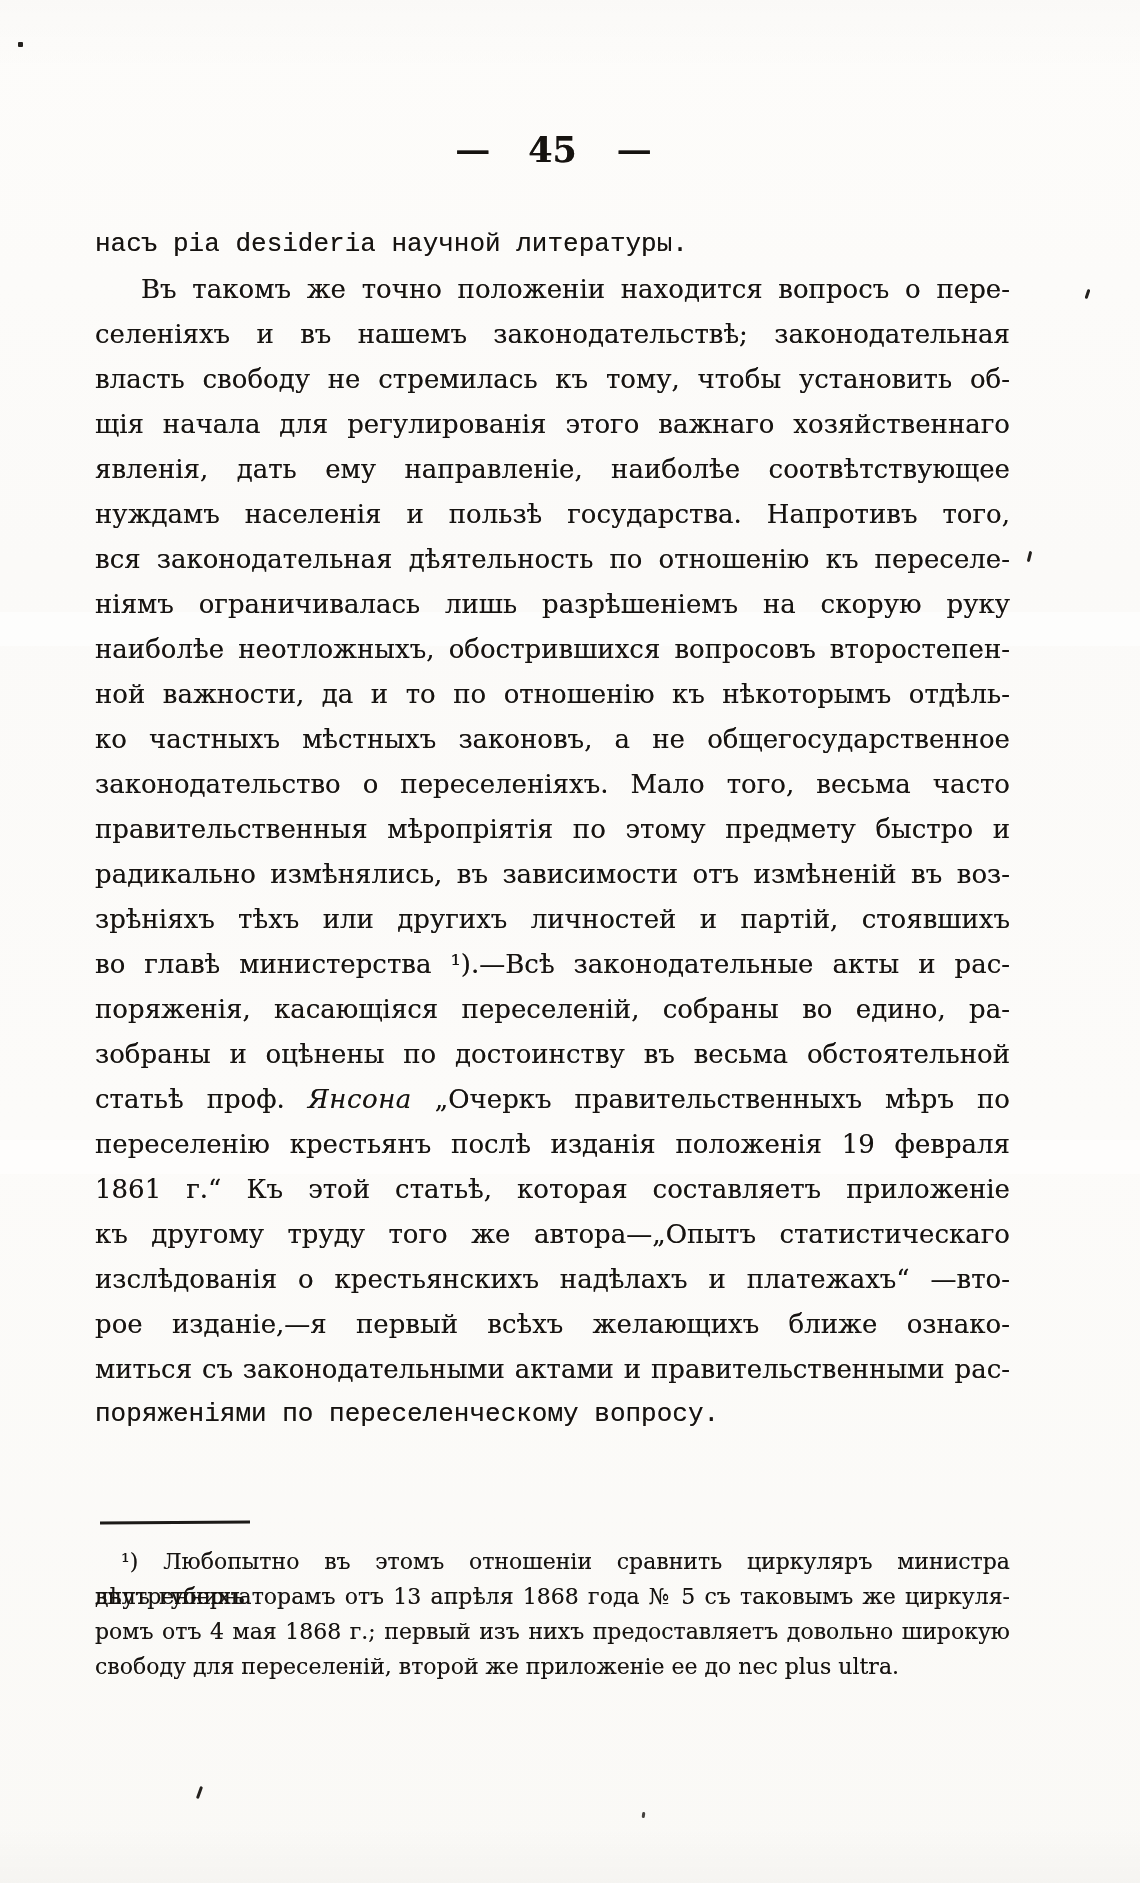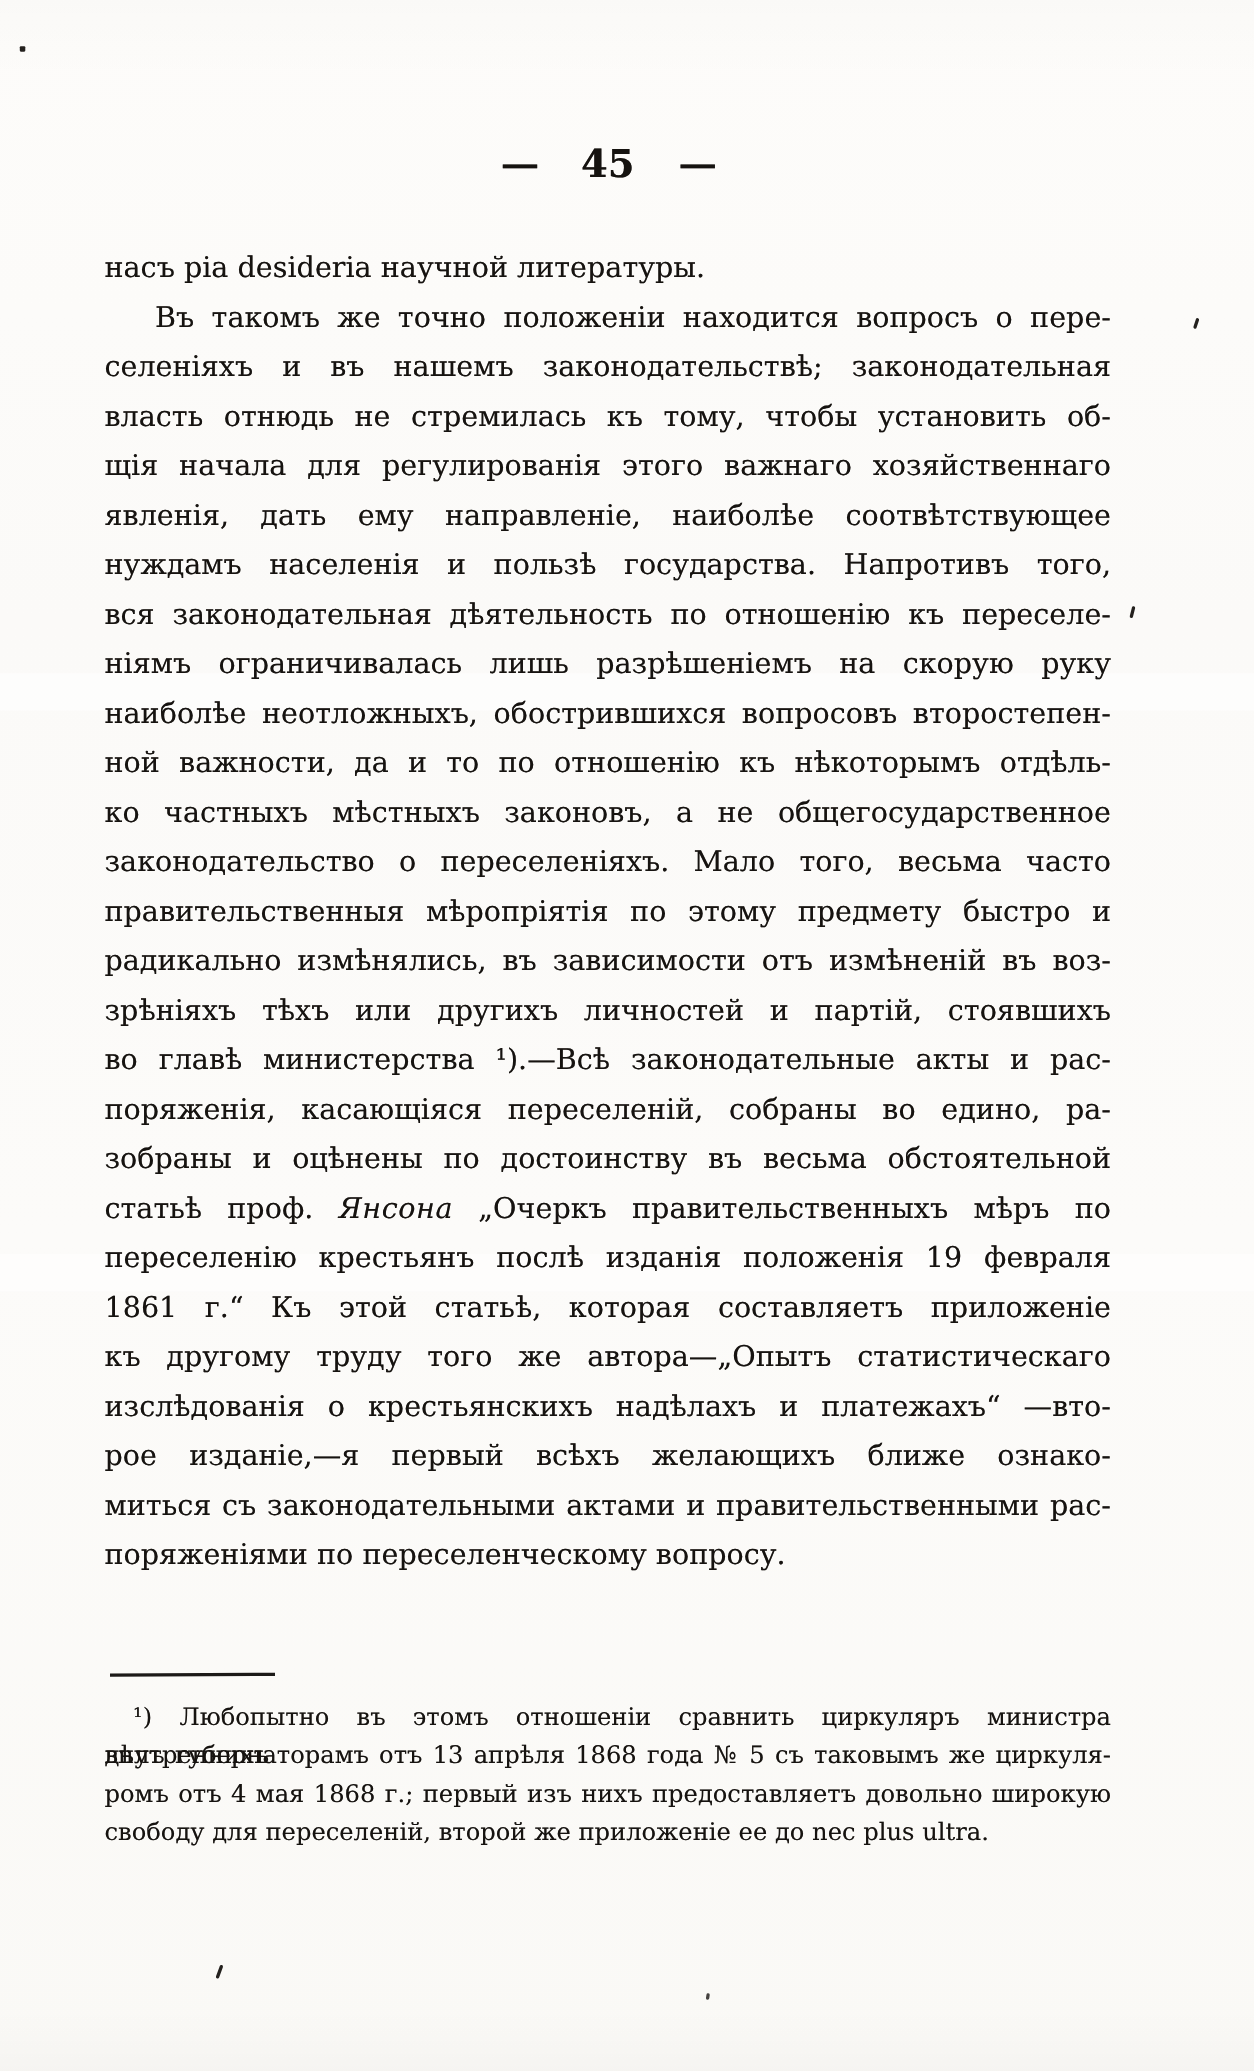--- a/index.html
+++ b/index.html
@@ -29,21 +29,21 @@
   .body-text{
     position:absolute;left:95px;top:222px;width:915px;
     font-size:26px;line-height:45px;
     text-shadow:0 0 0.5px rgba(20,16,12,.55);
   }
   .tl{
     text-align:justify;
     text-align-last:justify;
     height:45px;overflow:visible;white-space:normal;
   }
-  .tl.pend{text-align-last:left;}
+  .tl.pend{text-align-last:left;font-family:Liberation Mono, monospace;}
   .tl.indent{text-indent:46px;}
   .tl em{font-style:italic;letter-spacing:.5px;}
 
   .fn-rule{
     position:absolute;left:100px;top:1521px;width:150px;height:3px;
     background:#1c1a18;transform:rotate(-0.3deg);
   }
   .footnote{
     position:absolute;left:95px;top:1544px;width:915px;
     font-size:22px;line-height:35px;
@@ -74,21 +74,21 @@
   <div class="header">
     <span class="dash">—</span>
     <span class="num">45</span>
     <span class="dash">—</span>
   </div>
 
   <div class="body-text">
     <div class="tl pend">насъ pia desideria научной литературы.</div>
     <div class="tl indent">Въ такомъ же точно положеніи находится вопросъ о пере-</div>
     <div class="tl">селеніяхъ и въ нашемъ законодательствѣ; законодательная</div>
-    <div class="tl">власть отнюдь не стремилась къ тому, чтобы установить об-</div>
+    <div class="tl">власть свободу не стремилась къ тому, чтобы установить об-</div>
     <div class="tl">щія начала для регулированія этого важнаго хозяйственнаго</div>
     <div class="tl">явленія, дать ему направленіе, наиболѣе соотвѣтствующее</div>
     <div class="tl">нуждамъ населенія и пользѣ государства. Напротивъ того,</div>
     <div class="tl">вся законодательная дѣятельность по отношенію къ переселе-</div>
     <div class="tl">ніямъ ограничивалась лишь разрѣшеніемъ на скорую руку</div>
     <div class="tl">наиболѣе неотложныхъ, обострившихся вопросовъ второстепен-</div>
     <div class="tl">ной важности, да и то по отношенію къ нѣкоторымъ отдѣль-</div>
     <div class="tl">ко частныхъ мѣстныхъ законовъ, а не общегосударственное</div>
     <div class="tl">законодательство о переселеніяхъ. Мало того, весьма часто</div>
     <div class="tl">правительственныя мѣропріятія по этому предмету быстро и</div>

